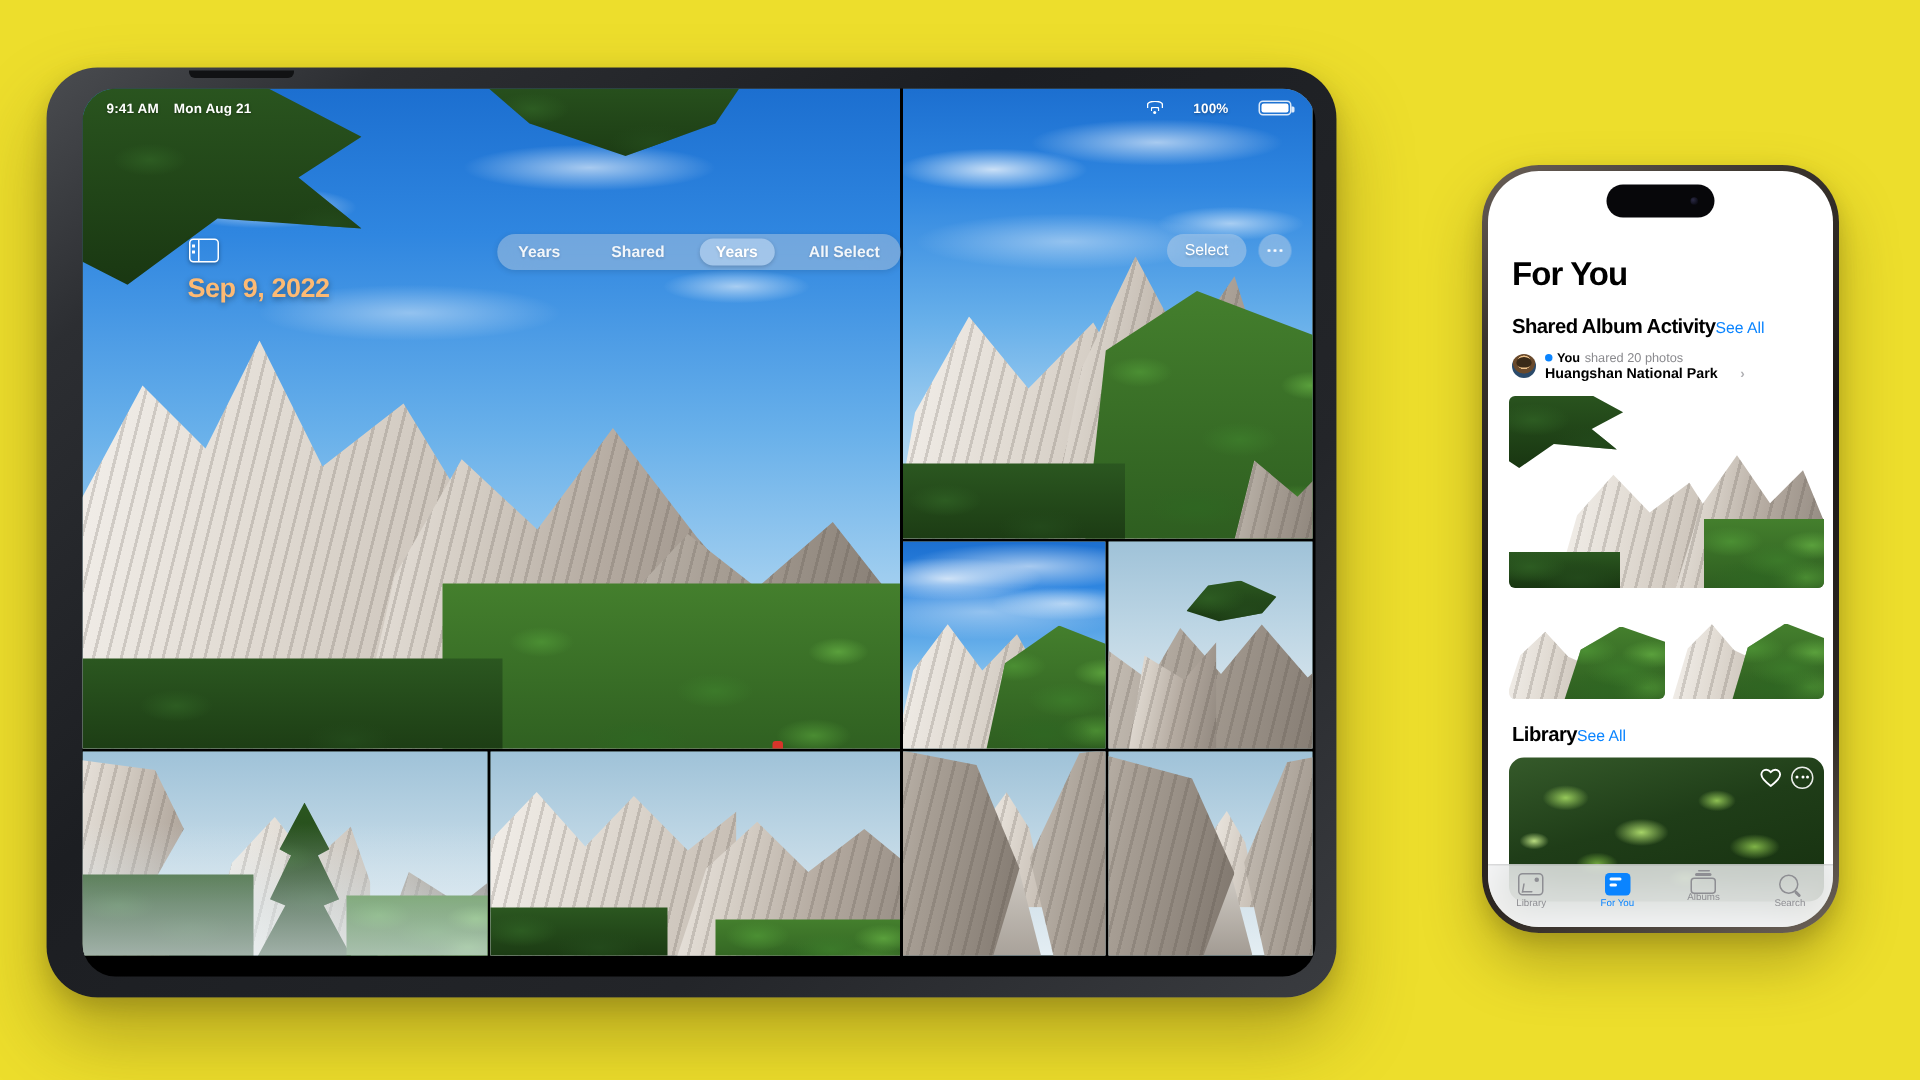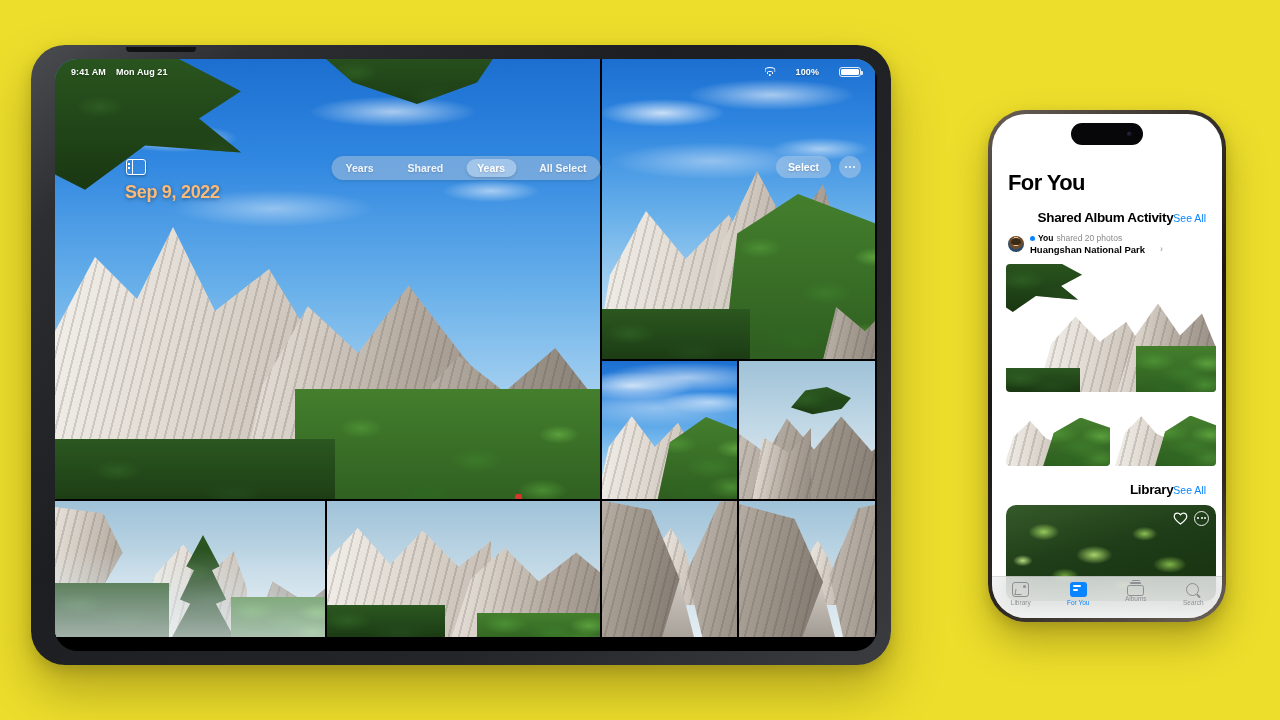--- a/index.html
+++ b/index.html
@@ -134,21 +134,21 @@
     text-shadow:0 1px 2px rgba(0,0,0,.18);
   }
   .seg.active{ background:rgba(255,255,255,.34); color:#fff; box-shadow:0 1px 3px rgba(0,0,0,.18); }
 
   #ipad-actions{
     position:absolute; right:16px; top:97px; z-index:40;
     display:flex; align-items:center; gap:8px;
   }
   #select-button{
     background:rgba(205,218,230,.42); backdrop-filter:blur(12px);
-    color:#fff; font-size:10.5px; font-weight:700;
+    color:#fff; font-size:10.5px; font-weight:400;
     padding:0 12px; height:22px; line-height:22px; border-radius:11px;
     text-shadow:0 1px 2px rgba(0,0,0,.2);
   }
   #more-button{
     width:22px; height:22px; border-radius:11px;
     background:rgba(205,218,230,.42); backdrop-filter:blur(12px);
     display:flex; align-items:center; justify-content:center; gap:1.6px;
   }
   #more-button i{ width:2.6px; height:2.6px; border-radius:50%; background:#fff; display:block; }
 
@@ -194,21 +194,21 @@
   .batt-b::before{ content:""; position:absolute; right:-2.6px; top:2.6px; width:1.4px; height:3.6px; background:rgba(0,0,0,.45); border-radius:0 1px 1px 0; }
 
   #iphone-content{
     position:absolute; left:0; top:38px; right:0; bottom:0; overflow:hidden;
   }
   #foryou-title{
     font-size:22px; font-weight:700; letter-spacing:-.6px;
     padding:18px 16px 8px 16px; color:#000;
   }
   .section-head{
-    display:flex; align-items:baseline; justify-content:flex-end;
+    display:flex; align-items:baseline; justify-content:flex-start;
     padding:6px 16px 4px 16px;
   }
   .section-head h2{ font-size:13.5px; font-weight:700; letter-spacing:-.35px; color:#000; }
   .see-all{ font-size:10.5px; font-weight:400; color:#0a84ff; }
 
   #activity-row{ display:flex; align-items:center; gap:6px; padding:4px 16px 6px 16px; }
   #avatar{
     width:16px; height:16px; border-radius:50%; flex:none; overflow:hidden;
     background:radial-gradient(circle at 50% 35%, #f0c38a 0 34%, #6a4a2c 36% 55%, #2b4a6a 58%);
     position:relative;

